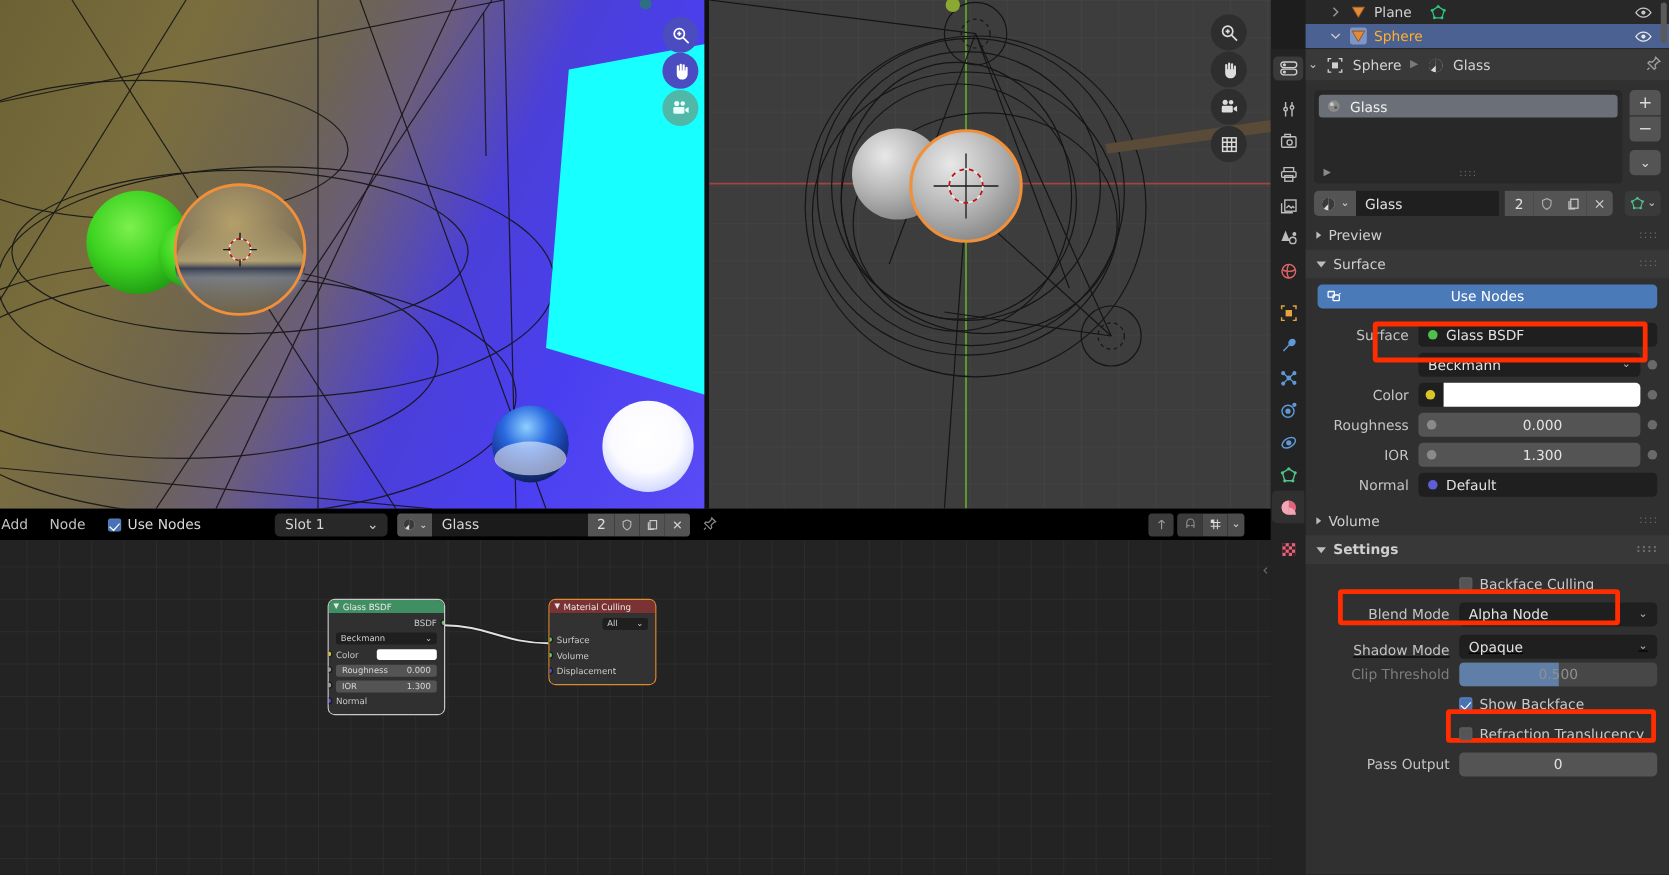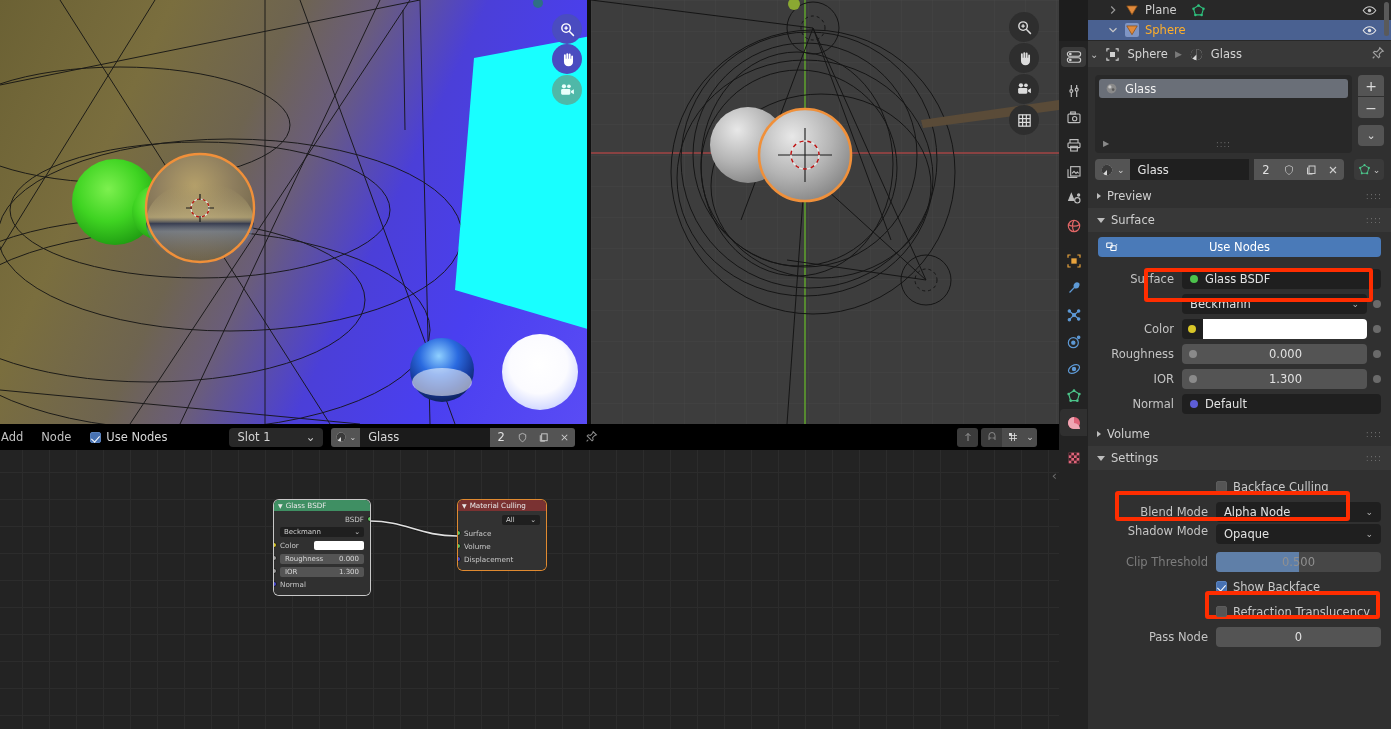--- a/index.html
+++ b/index.html
@@ -737,21 +737,21 @@
         </span>
       </div>
     </div>
 
     <div class="panel-hdr" style="margin-top:6px;">
       <span class="tri"></span>
       <span>Volume</span>
       <span class="grip">::::</span>
     </div>
 
-    <div class="panel-hdr" style="background:#383838;">
+    <div class="panel-hdr" style="background:#383838;font-weight:bold;">
       <span class="tri open"></span>
       <span>Settings</span>
       <span class="grip">::::</span>
     </div>
 
     <div style="padding:4px 10px 0 10px;position:relative;">
 
       <div style="display:flex;align-items:center;height:25px;">
         <span style="width:118px;"></span>
         <span class="pcheck">
@@ -762,21 +762,21 @@
 
       <div style="display:flex;align-items:center;height:25px;">
         <span class="plabel" style="width:118px;">Blend Mode</span>
         <span class="pfield dark" style="flex:1;justify-content:space-between;">
           <span>Alpha Node</span>
           <span class="sel-arrow">⌄</span>
         </span>
       </div>
       <div class="hilite" style="left:27px;top:21px;width:235px;height:30px;"></div>
 
-      <div style="display:flex;align-items:flex-start;height:25px;">
+      <div style="display:flex;align-items:flex-end;height:25px;text-decoration:underline;">
         <span class="plabel" style="width:118px;">Shadow Mode</span>
         <span class="pfield dark" style="flex:1;justify-content:space-between;">
           <span>Opaque</span>
           <span class="sel-arrow">⌄</span>
         </span>
       </div>
 
       <div style="display:flex;align-items:center;height:25px;">
         <span class="plabel" style="width:118px;color:#7d7d7d;">Clip Threshold</span>
         <span style="flex:1;background:#474747;border-radius:4px;height:20px;position:relative;overflow:hidden;">
@@ -798,19 +798,19 @@
 
       <div style="display:flex;align-items:center;height:25px;">
         <span style="width:118px;"></span>
         <span class="pcheck">
           <span class="cbox off"></span>
           <span>Refraction Translucency</span>
         </span>
       </div>
 
       <div style="display:flex;align-items:center;height:25px;">
-        <span class="plabel" style="width:118px;">Pass Node</span>
+        <span class="plabel" style="width:118px;">Pass Output</span>
         <span class="pfield" style="flex:1;justify-content:center;">0</span>
       </div>
     </div>
   </div>
 
 </div>
 
 </body></html>

